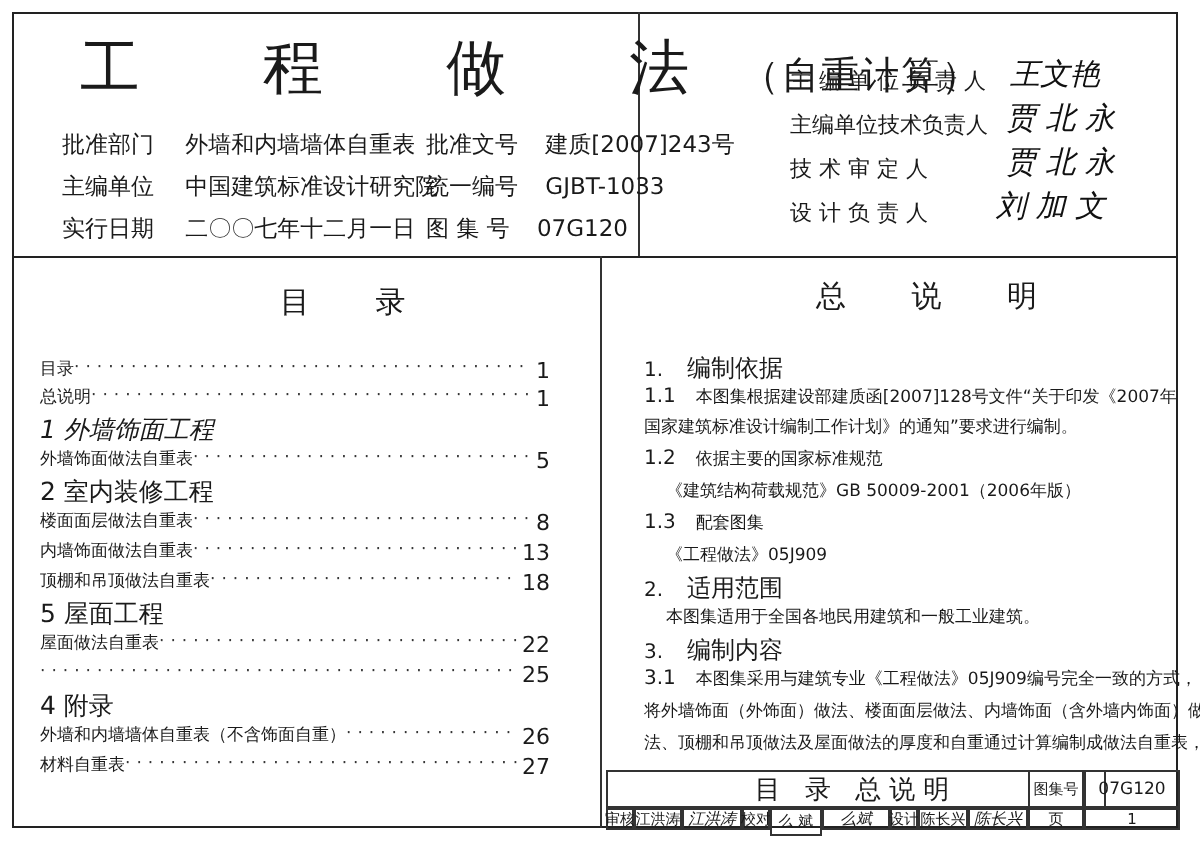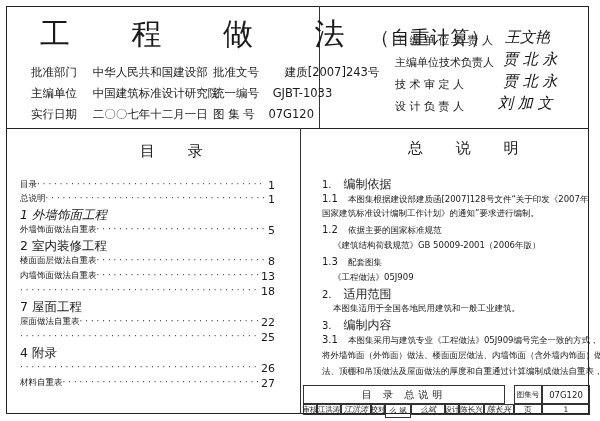--- a/index.html
+++ b/index.html
@@ -36,34 +36,34 @@
 <div class="abs hsep"></div>
 <div class="abs vsep-top"></div>
 <div class="abs vsep-mid"></div>
 
 <div class="abs title">
   <span class="big">工 程 做 法</span><span class="sub">（自重计算）</span>
 </div>
 
 <div class="abs meta" style="left:31px; top:65px;">
   <span>批准部门</span>
-  <span style="margin-left:12px;">中华人民共和国建设部</span>
+  <span style="margin-left:12px;">外墙和内墙墙体自重表</span>
 </div>
 <div class="abs meta" style="left:31px; top:86px;">
   <span>主编单位</span>
   <span style="margin-left:12px;">中国建筑标准设计研究院</span>
 </div>
 <div class="abs meta" style="left:31px; top:107px;">
   <span>实行日期</span>
   <span style="margin-left:12px;margin-top:40px;">二〇〇七年十二月一日</span>
 </div>
 
 <div class="abs meta" style="left:213px; top:65px;">
   <span>批准文号</span>
-  <span style="margin-left:22px;">建质[2007]243号</span>
+  <span style="margin-left:10px;">建质[2007]243号</span>
 </div>
 <div class="abs meta" style="left:213px; top:86px;">
   <span>统一编号</span>
   <span style="margin-left:10px;">GJBT-1033</span>
 </div>
 <div class="abs meta" style="left:213px; top:107px;">
   <span>图 集 号</span>
   <span style="margin-left:10px;">07G120</span>
 </div>
 
@@ -99,35 +99,37 @@
   <span class="lbl">楼面面层做法自重表</span>
     <span class="dots">·································································</span>
     <span class="pg">8</span>
 </div>
 <div class="abs toc-row" style="top:270px;">
   <span class="lbl">内墙饰面做法自重表</span>
     <span class="dots">·································································</span>
     <span class="pg">13</span>
 </div>
 <div class="abs toc-row" style="top:285px;">
+  <span class="lbl">顶棚和吊顶做法自重表</span>
     <span class="dots">·································································</span>
     <span class="pg">18</span>
 </div>
-<div class="abs toc-head" style="top:299px;">7  屋面工程</div>
+<div class="abs toc-head" style="top:299px;">5  屋面工程</div>
 <div class="abs toc-row" style="top:316px;">
   <span class="lbl">屋面做法自重表</span>
     <span class="dots">·································································</span>
     <span class="pg">22</span>
 </div>
 <div class="abs toc-row" style="top:331px;">
     <span class="dots">·································································</span>
     <span class="pg">25</span>
 </div>
 <div class="abs toc-head" style="top:345px;">4  附录</div>
 <div class="abs toc-row" style="top:362px;">
+  <span class="lbl">外墙和内墙墙体自重表（不含饰面自重）</span>
     <span class="dots">·································································</span>
     <span class="pg">26</span>
 </div>
 <div class="abs toc-row" style="top:377px;">
   <span class="lbl">材料自重表</span>
     <span class="dots">·································································</span>
     <span class="pg">27</span>
 </div>
 
 <div class="abs sec-title" style="left:408px; top:139px;">总 说 明</div>
@@ -154,21 +156,21 @@
 <div class="abs note-h" style="left:322px; top:317px;">
   <span class="num">3.</span><span style="margin-left:12px;">编制内容</span>
 </div>
 <div class="abs note" style="left:322px; top:334px;">
   <span class="num">3.1</span><span style="margin-left:10px;">本图集采用与建筑专业《工程做法》05J909编号完全一致的方式，</span>
 </div>
 <div class="abs note" style="left:322px; top:350px;">将外墙饰面（外饰面）做法、楼面面层做法、内墙饰面（含外墙内饰面）做</div>
 <div class="abs note" style="left:322px; top:366px;">法、顶棚和吊顶做法及屋面做法的厚度和自重通过计算编制成做法自重表，</div>
 
 <div class="abs tb">
-  <div class="tb-cell" style="left:0; top:0; width:202px; height:19px; font-size:10px; letter-spacing:4px;text-align:center;">目 录    总说明</div>
+  <div class="tb-cell" style="left:0; top:0; width:250px; height:19px; font-size:13px; letter-spacing:4px;text-align:center;">目 录    总说明</div>
   <div class="tb-cell tb-small" style="left:211px; top:0; width:28px; height:19px;">图集号</div>
   <div class="tb-cell" style="left:239px; top:0; width:48px; height:19px; font-size:8.5px;">07G120</div>
 
   <div class="tb-cell tb-small" style="left:0; top:19px; width:14px; height:11px;">审核</div>
   <div class="tb-cell tb-small" style="left:14px; top:19px; width:24px; height:11px;">江洪涛</div>
   <div class="tb-cell" style="left:38px; top:19px; width:30px; height:11px; font-size:8px; font-style:italic; font-family:'DejaVu Serif', serif;">江洪涛</div>
   <div class="tb-cell tb-small" style="left:68px; top:19px; width:14px; height:11px;">校对</div>
   <div class="tb-cell tb-small" style="left:82px; top:19px; width:26px; height:14px;">么 斌</div>
   <div class="tb-cell" style="left:108px; top:19px; width:34px; height:11px; font-size:8px; font-style:italic; font-family:'DejaVu Serif', serif;">么斌</div>
   <div class="tb-cell tb-small" style="left:142px; top:19px; width:14px; height:11px;">设计</div>

